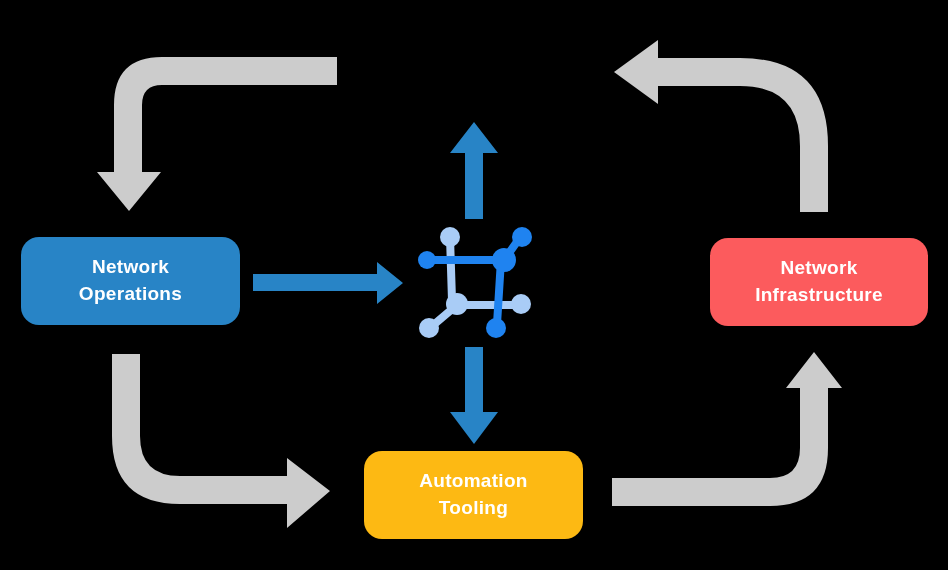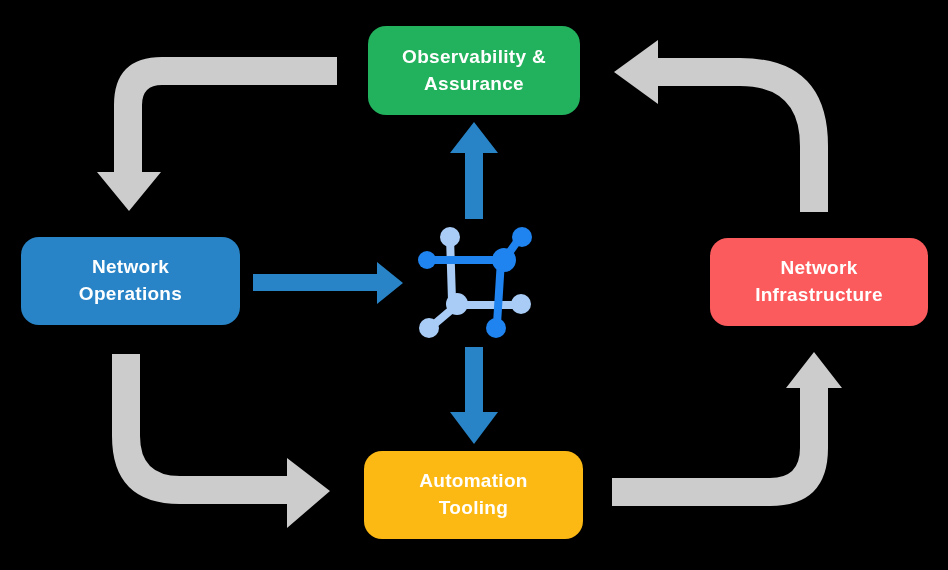--- a/index.html
+++ b/index.html
@@ -74,24 +74,20 @@
       <line x1="10" y1="36" x2="86" y2="36" stroke-width="8" stroke="#1F83F0"></line>
       <line x1="87" y1="36" x2="102" y2="15" stroke-width="8" stroke="#1F83F0"></line>
       <line x1="84" y1="36" x2="80" y2="100" stroke-width="8" stroke="#1F83F0"></line>
       <circle cx="10" cy="36" r="9" stroke="none" fill="#1F83F0"></circle>
       <circle cx="87" cy="36" r="12" stroke="none" fill="#1F83F0"></circle>
       <circle cx="105" cy="13" r="10" stroke="none" fill="#1F83F0"></circle>
       <circle cx="79" cy="104" r="10" stroke="none" fill="#1F83F0"></circle>
     </g>
   </svg>
 
-  <div class="node node-top" style="background: rgb(34, 177, 92);">
-    <span class="label">Observability &amp;
-Assurance</span>
-  </div>
 
   <div class="node node-left" style="background: rgb(40, 132, 198);">
     <span class="label">Network
 Operations</span>
   </div>
 
   <div class="node node-right" style="background: rgb(252, 91, 93);">
     <span class="label">Network
 Infrastructure</span>
   </div>

